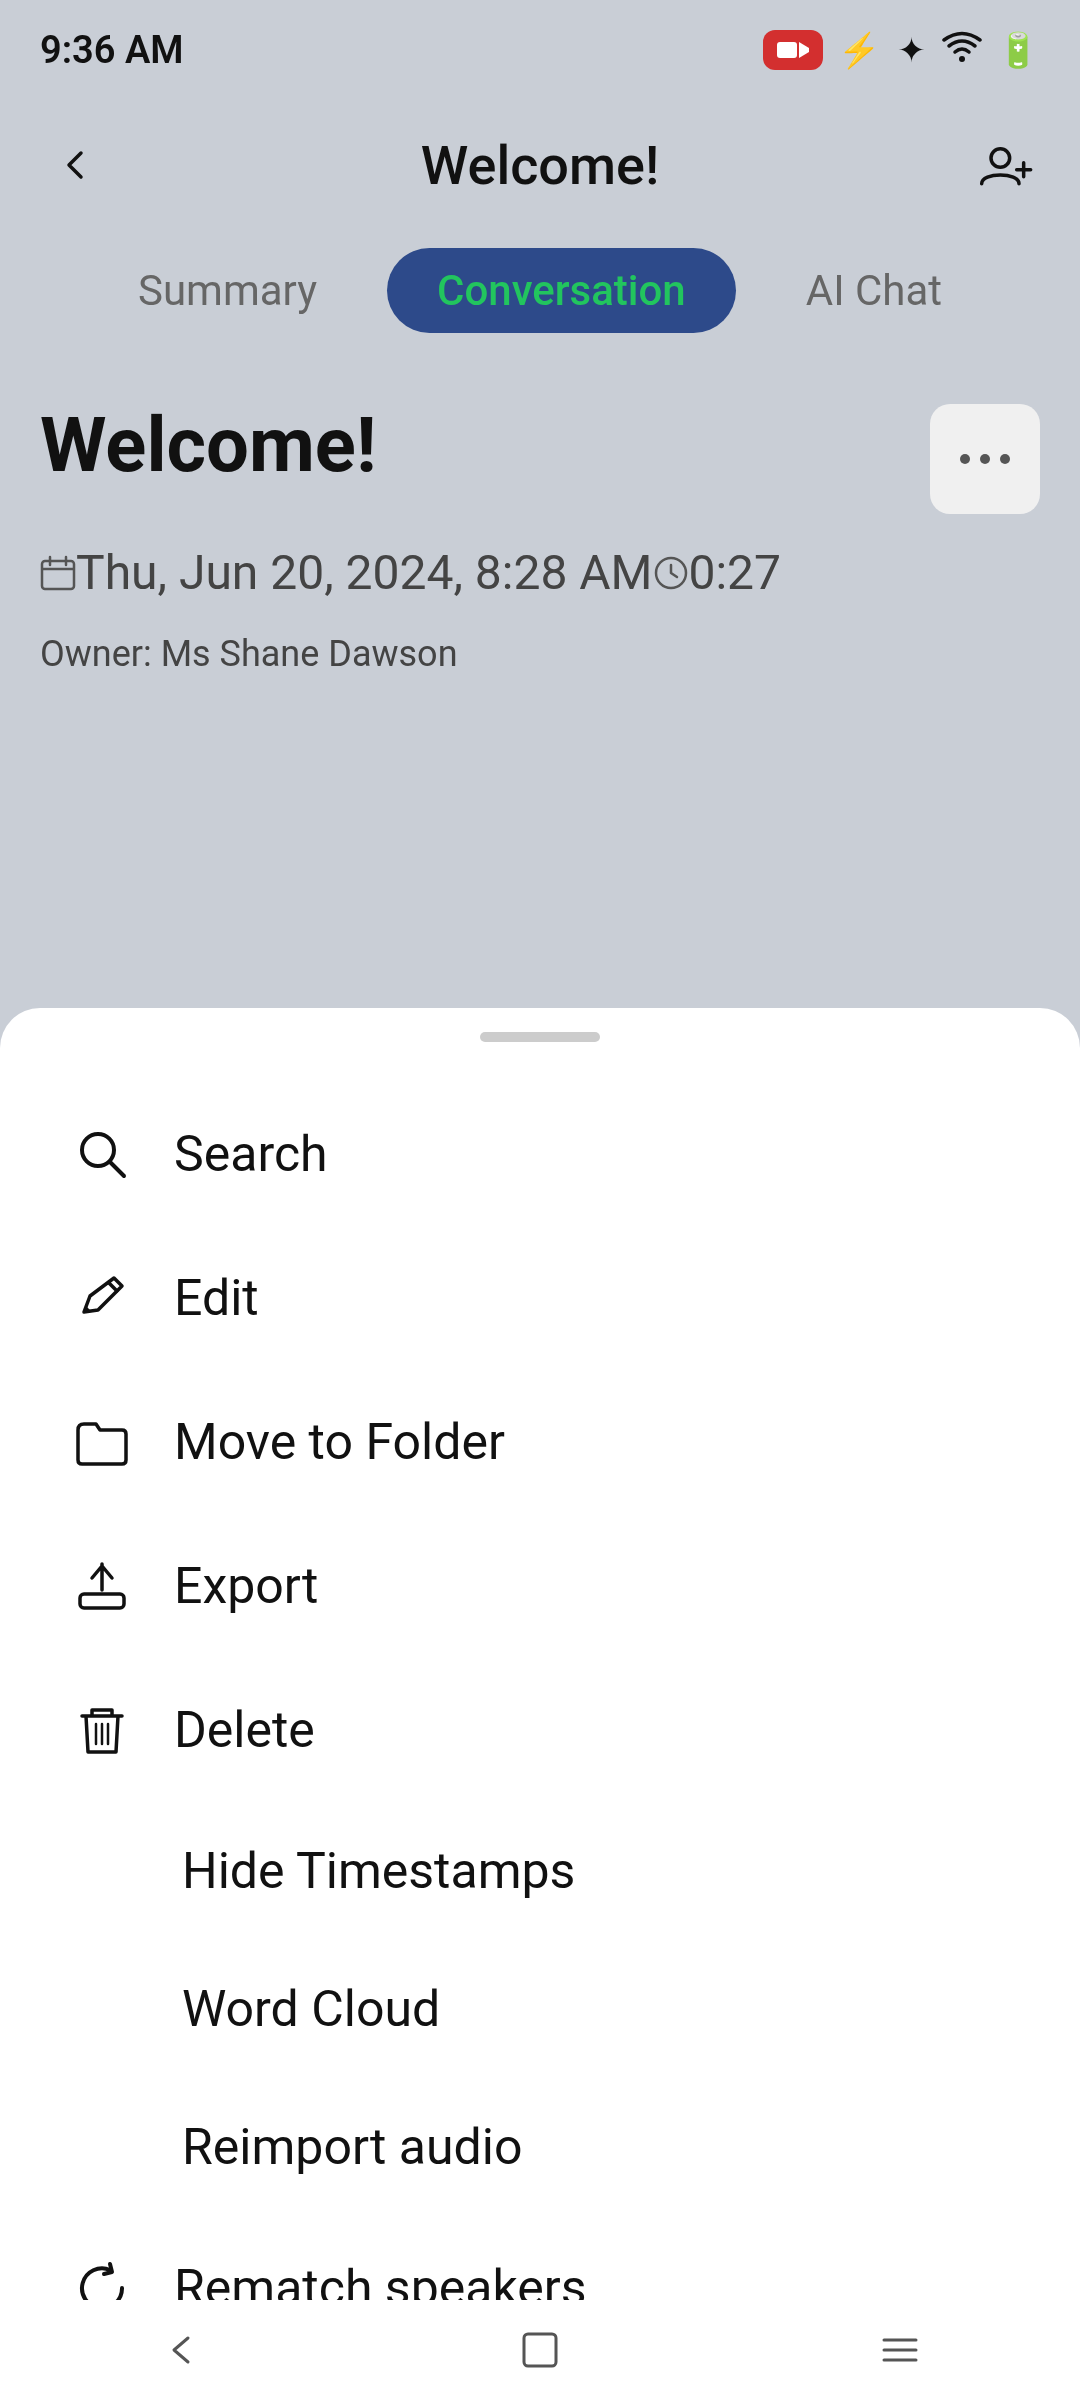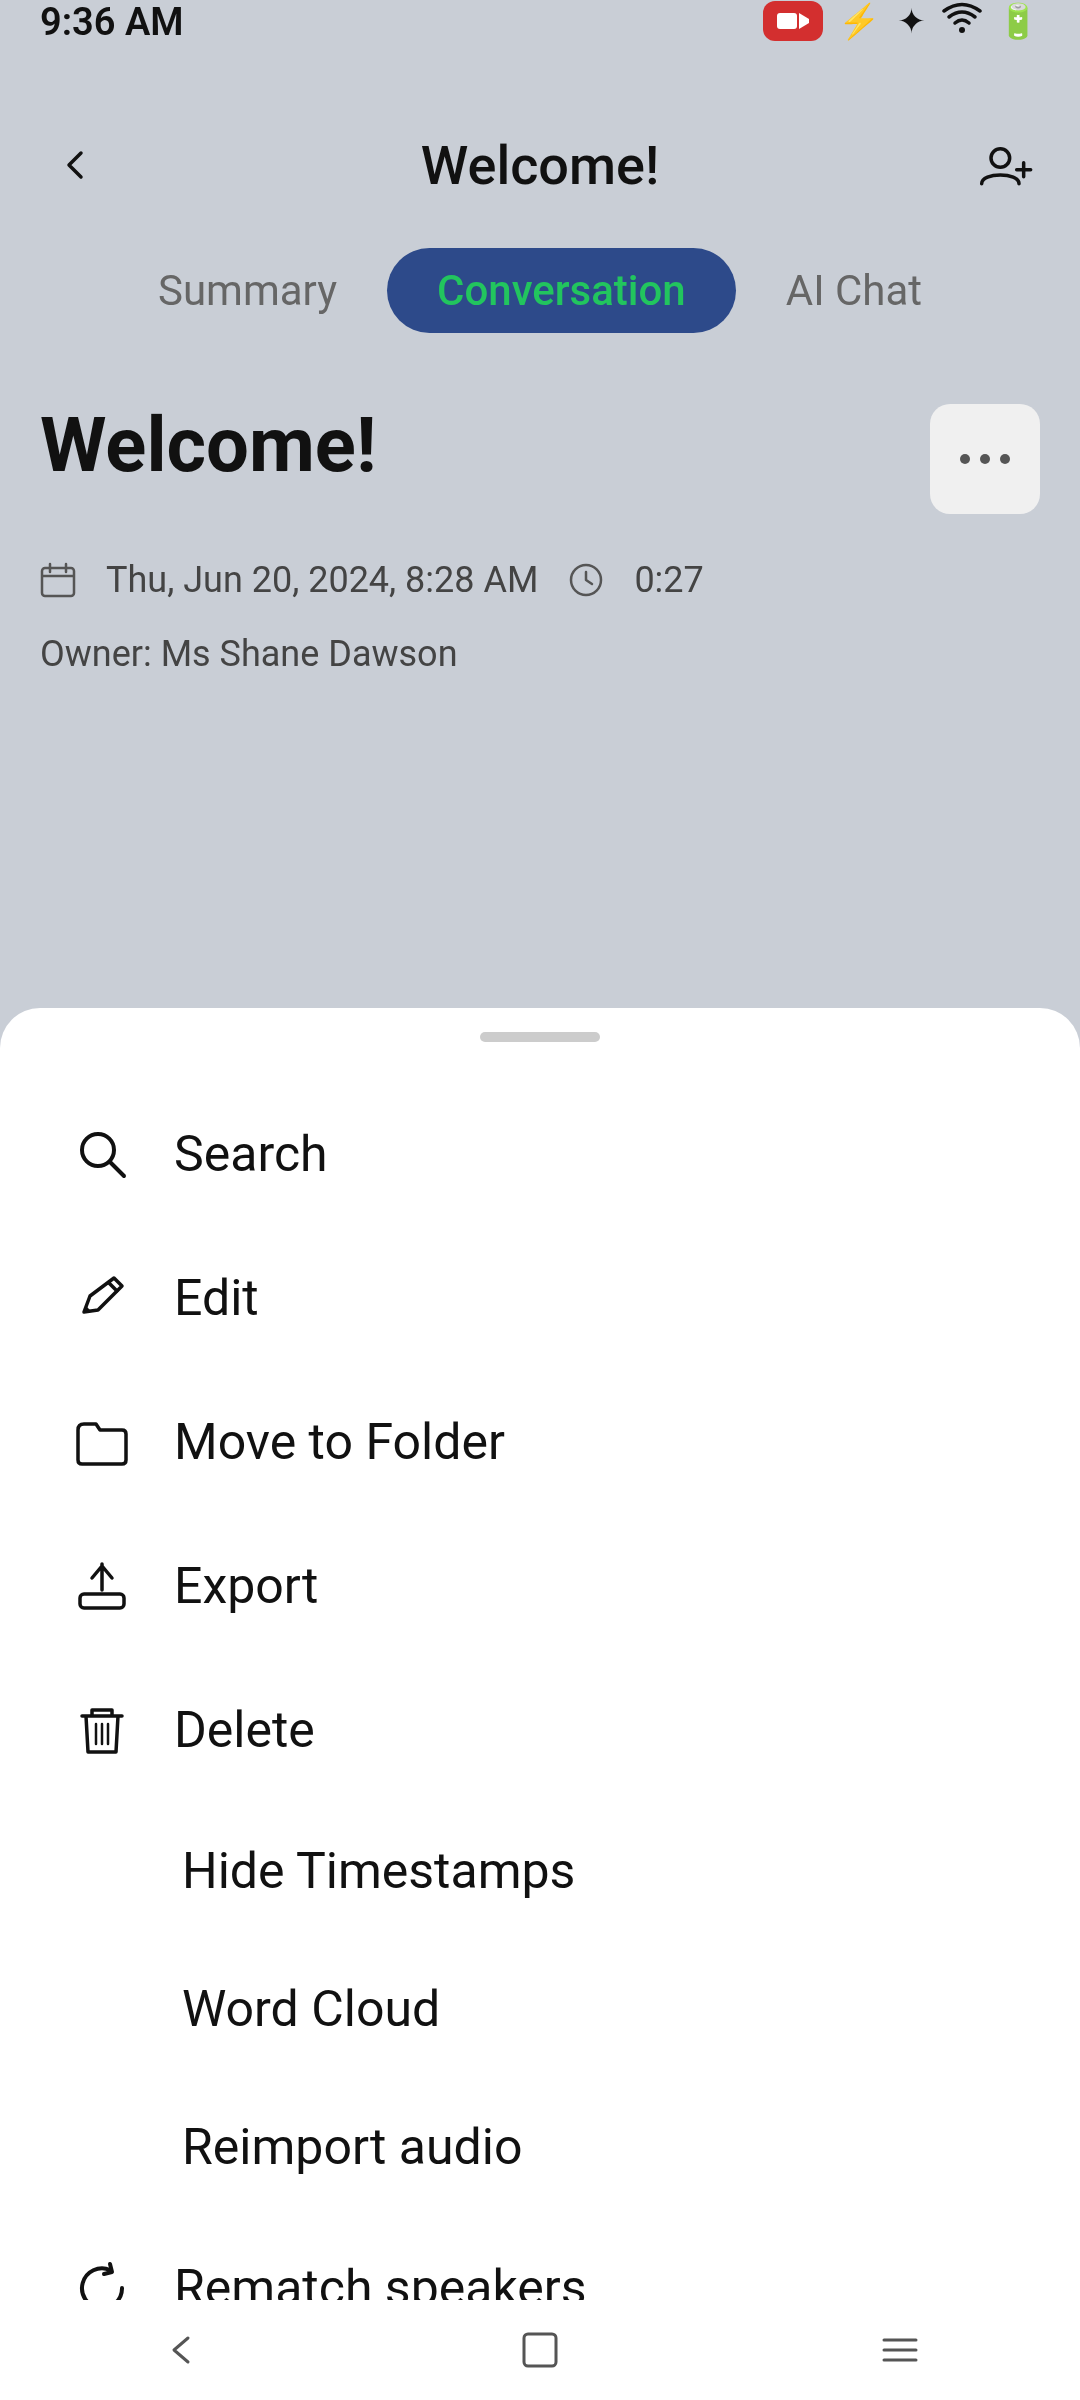--- a/index.html
+++ b/index.html
@@ -29,21 +29,21 @@
     }
 
     
     .status-bar {
       position: absolute;
       top: 0;
       left: 0;
       width: 100%;
       height: 100px;
       display: flex;
-      align-items: flex-start;
+      align-items: center;
       justify-content: space-between;
       padding: 0 40px;
       z-index: 10;
     }
 
     .status-time {
       font-size: 38px;
       font-weight: 600;
       color: #111;
     }
@@ -120,20 +120,21 @@
     
     .tabs-container {
       position: absolute;
       top: 230px;
       left: 0;
       width: 100%;
       height: 120px;
       display: flex;
       align-items: center;
       justify-content: center;
+      gap: 20px;
       padding: 0 40px;
       z-index: 10;
     }
 
     .tab-item {
       padding: 18px 50px;
       border-radius: 50px;
       font-size: 42px;
       cursor: pointer;
       color: #666;
@@ -175,26 +176,25 @@
       border-radius: 20px;
       display: flex;
       align-items: center;
       justify-content: center;
       cursor: pointer;
       flex-shrink: 0;
       margin-top: 4px;
     }
 
     .meeting-meta {
-      margin-top: 45px;
-      font-size: 36px;
+      margin-top: 30px;
+      font-size: 48px;
       color: #444;
       display: flex;
       align-items: center;
-      gap: 30px;
     }
 
     .meeting-meta svg {
       width: 36px;
       height: 36px;
     }
 
     .owner-line {
       margin-top: 32px;
       font-size: 36px;

